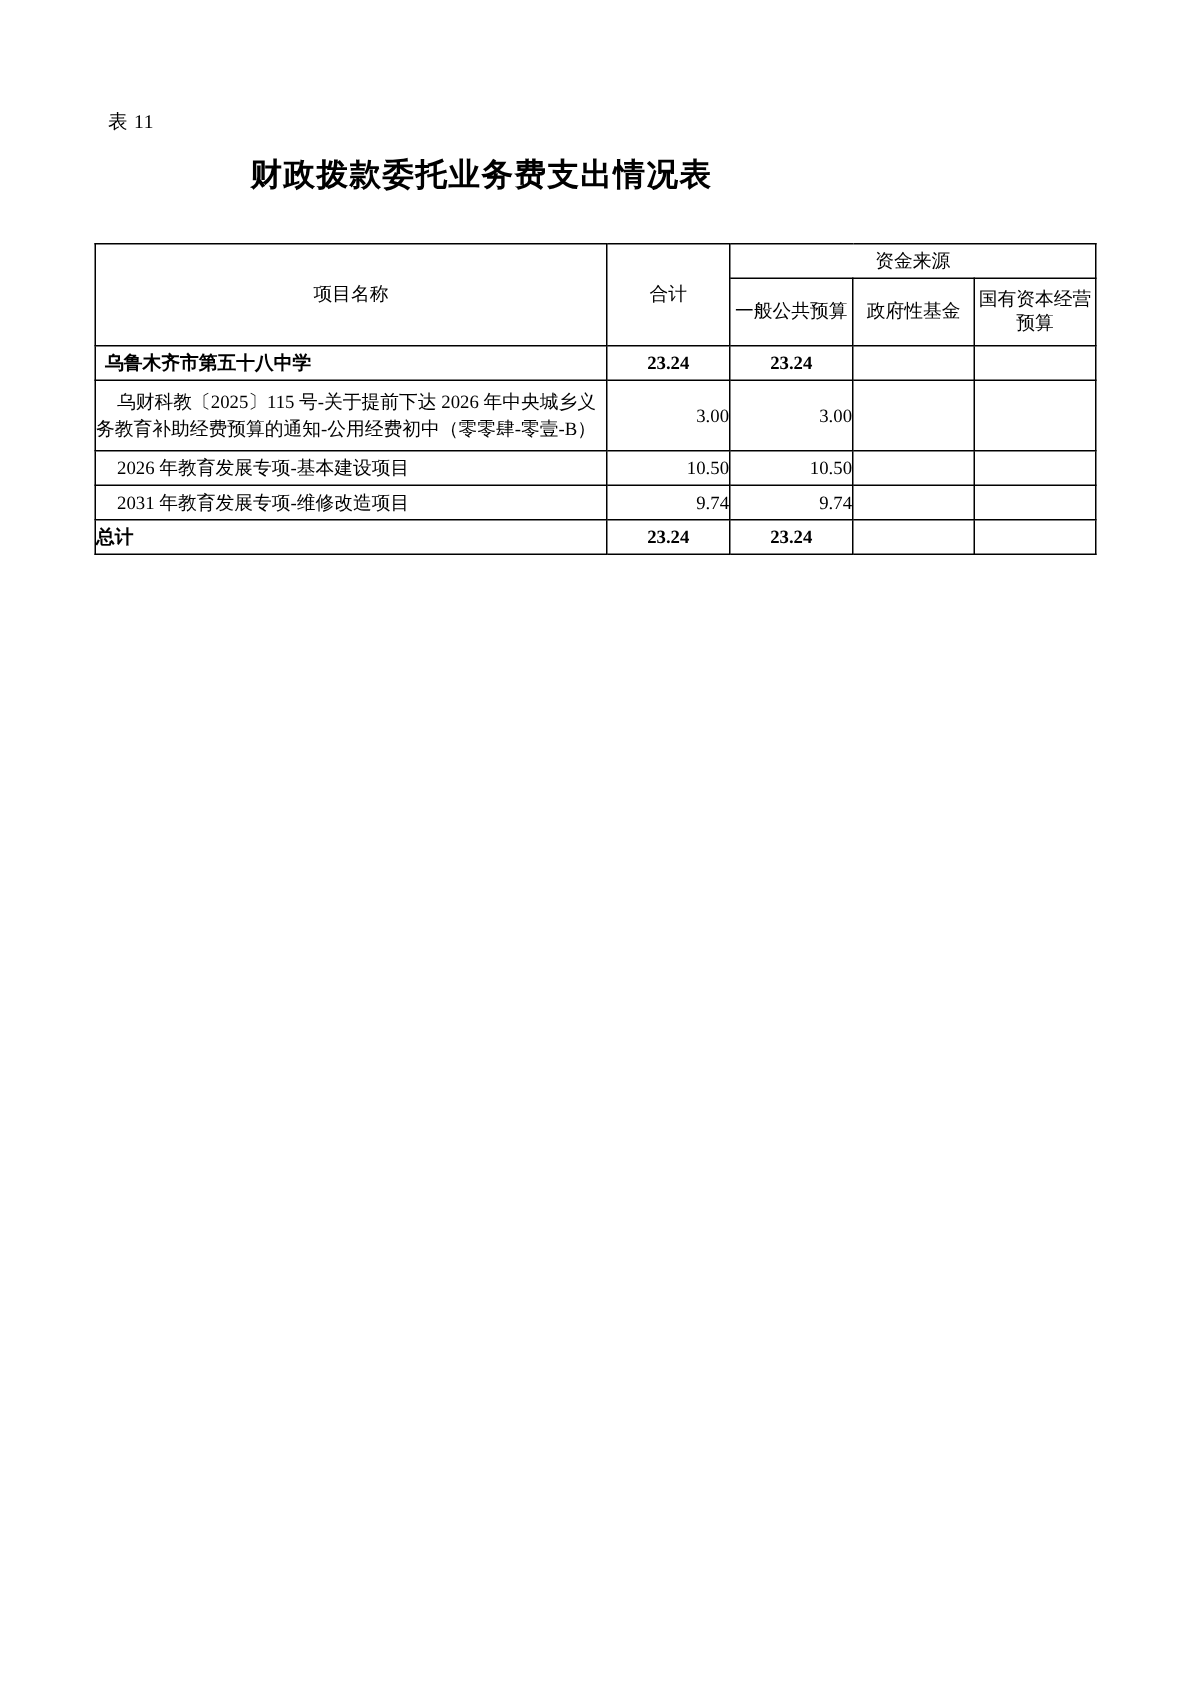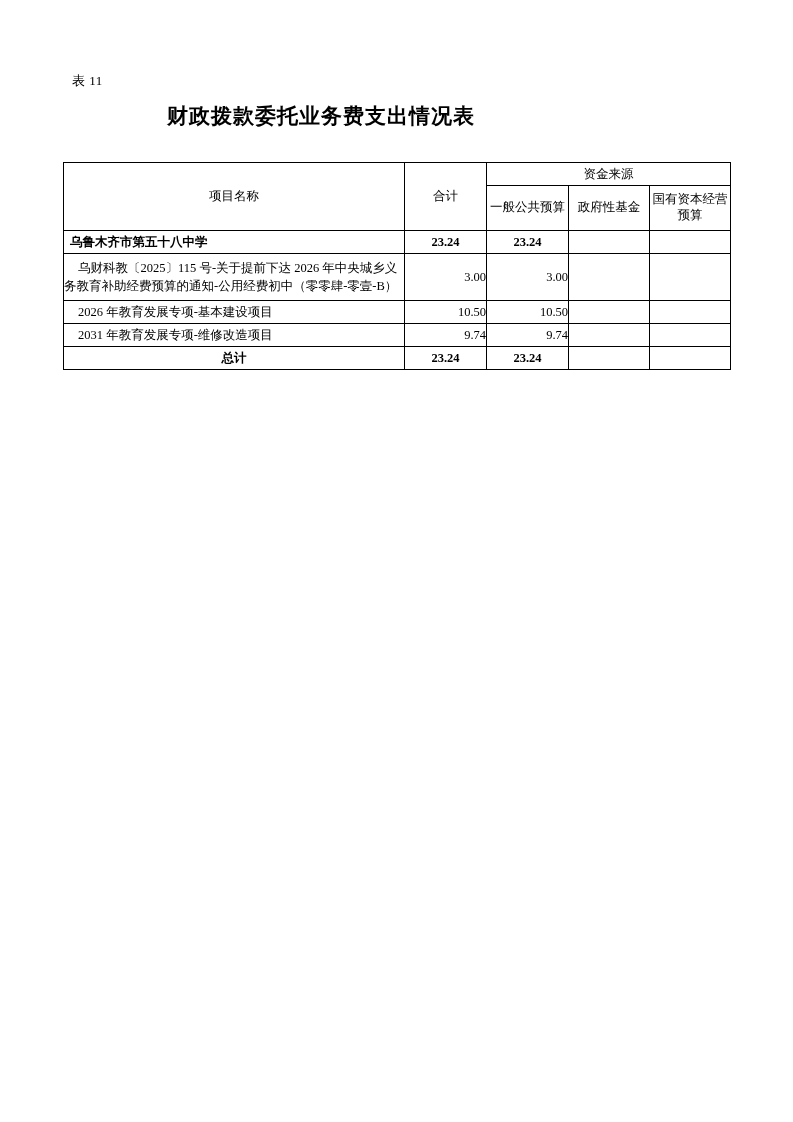--- a/index.html
+++ b/index.html
@@ -99,21 +99,20 @@
   }
   td.name.bold {
     font-weight: bold;
     padding-left: 6px;
     margin-top: 44px;
   }
   td.name.indent {
     text-indent: 14px;
   }
   td.name.center {
-    text-align: center;
     font-weight: bold;
     text-indent: 0;
     padding-left: 0;
   }
   td.num {
     text-align: right;
     padding: 3px 10px 3px 2px;
     font-family: "Liberation Serif", serif;
   }
   td.num.bold {

